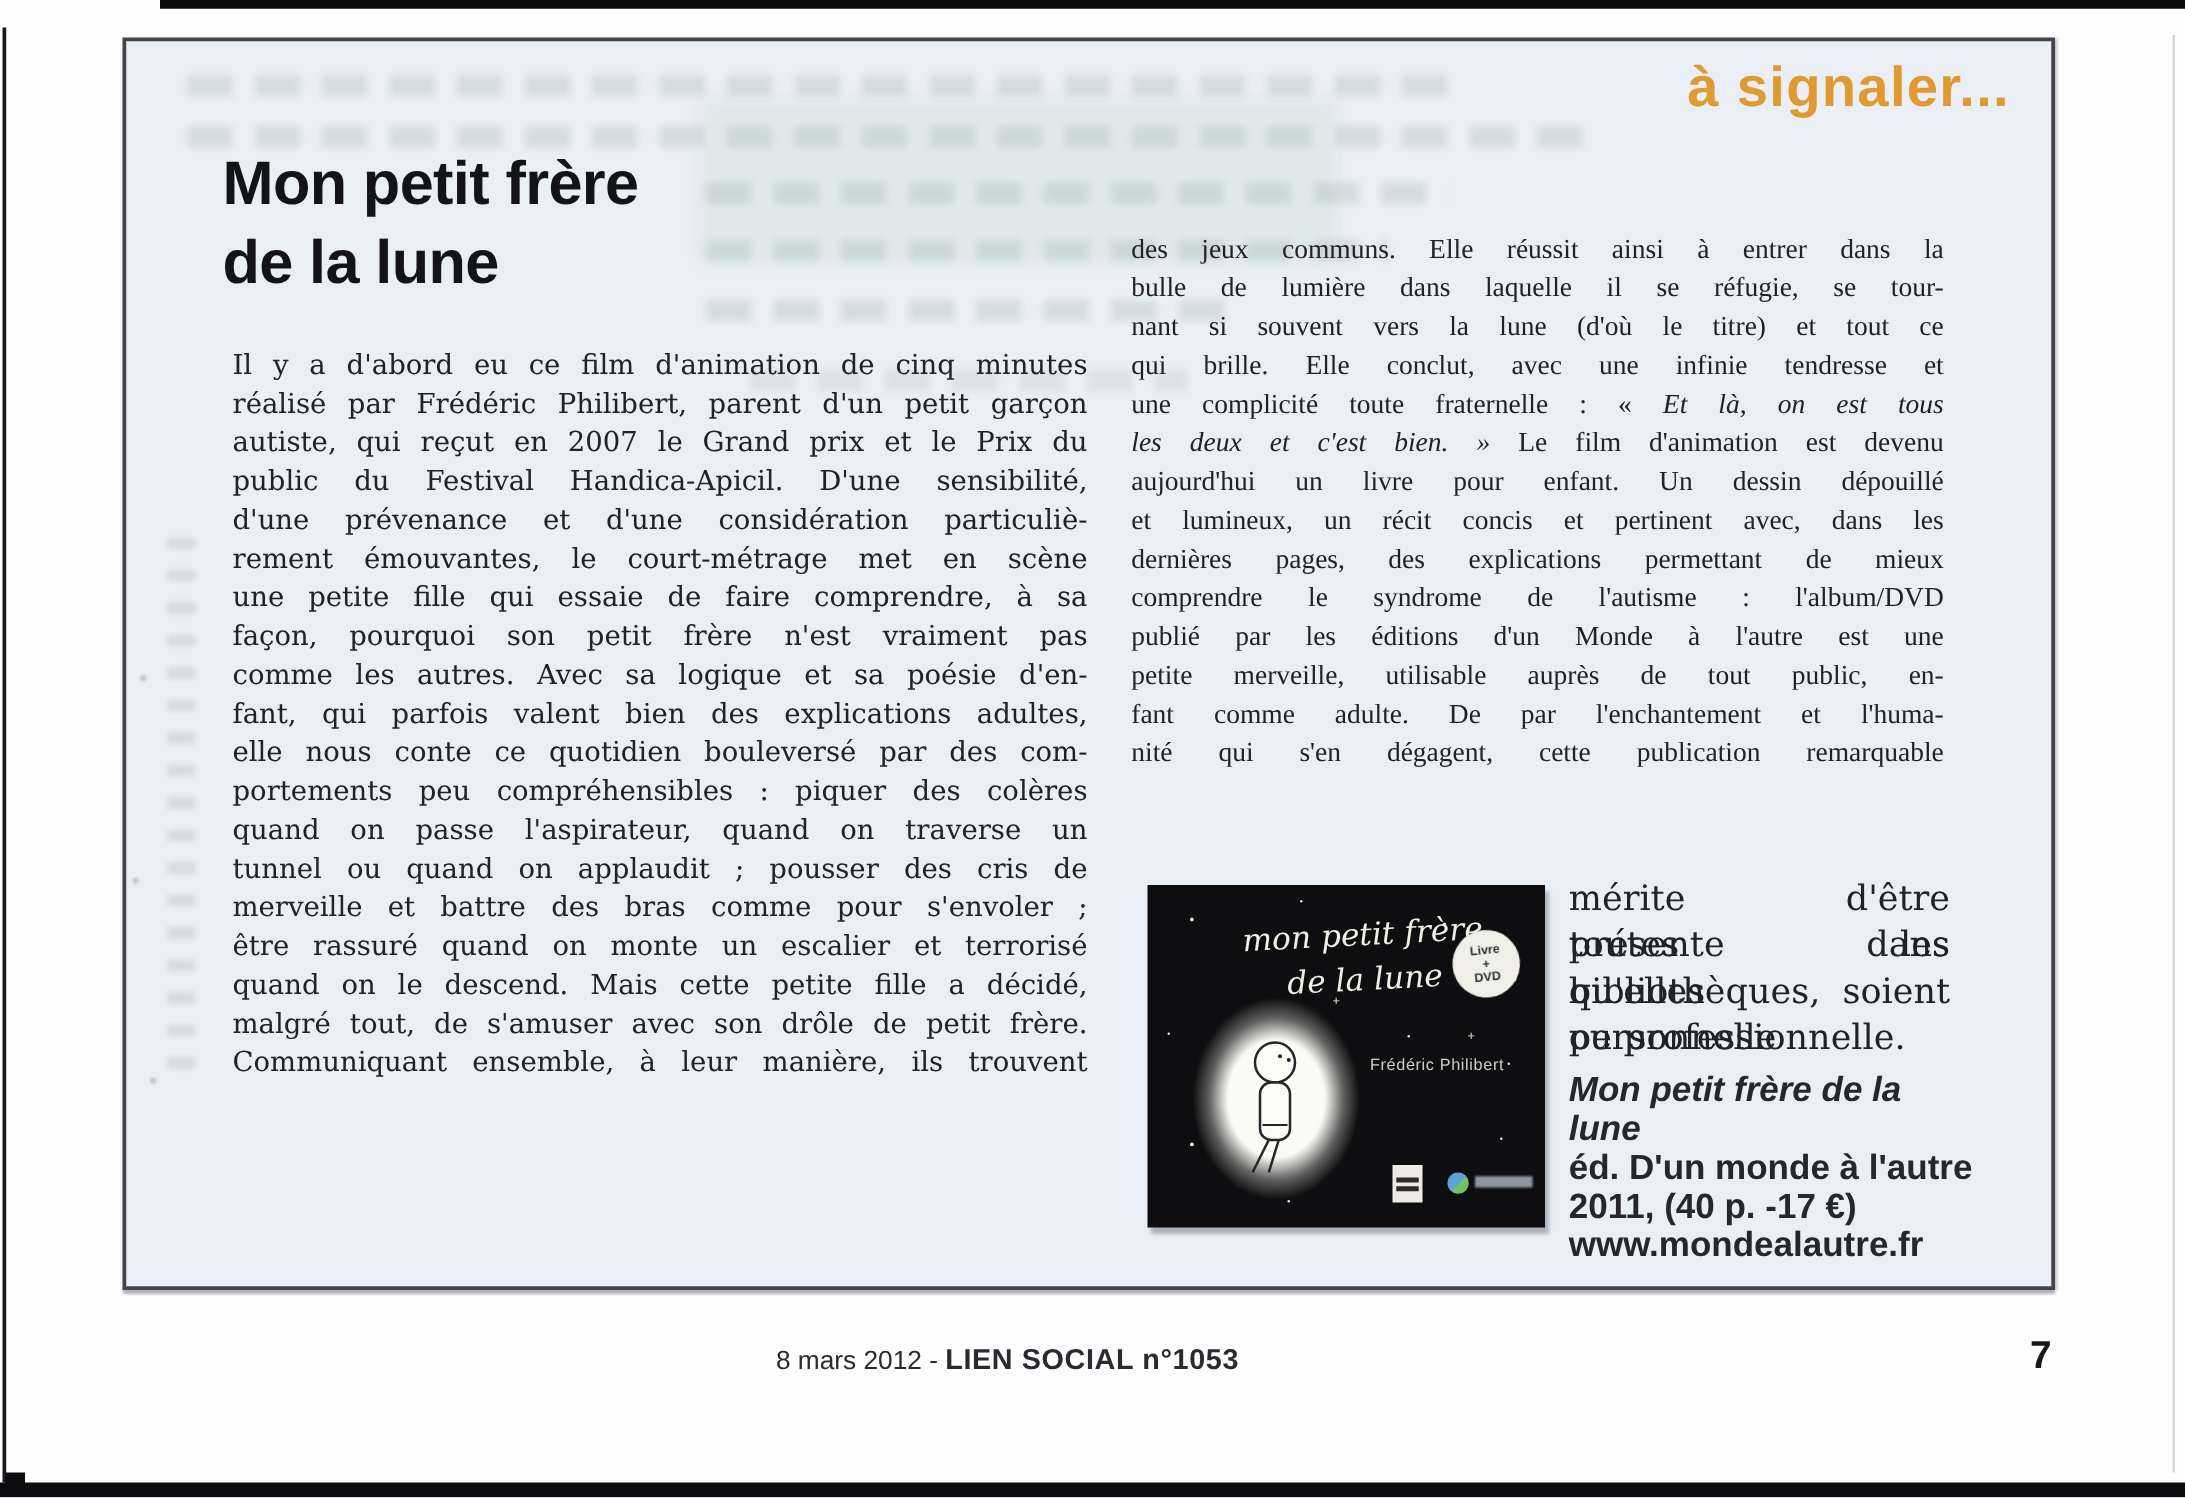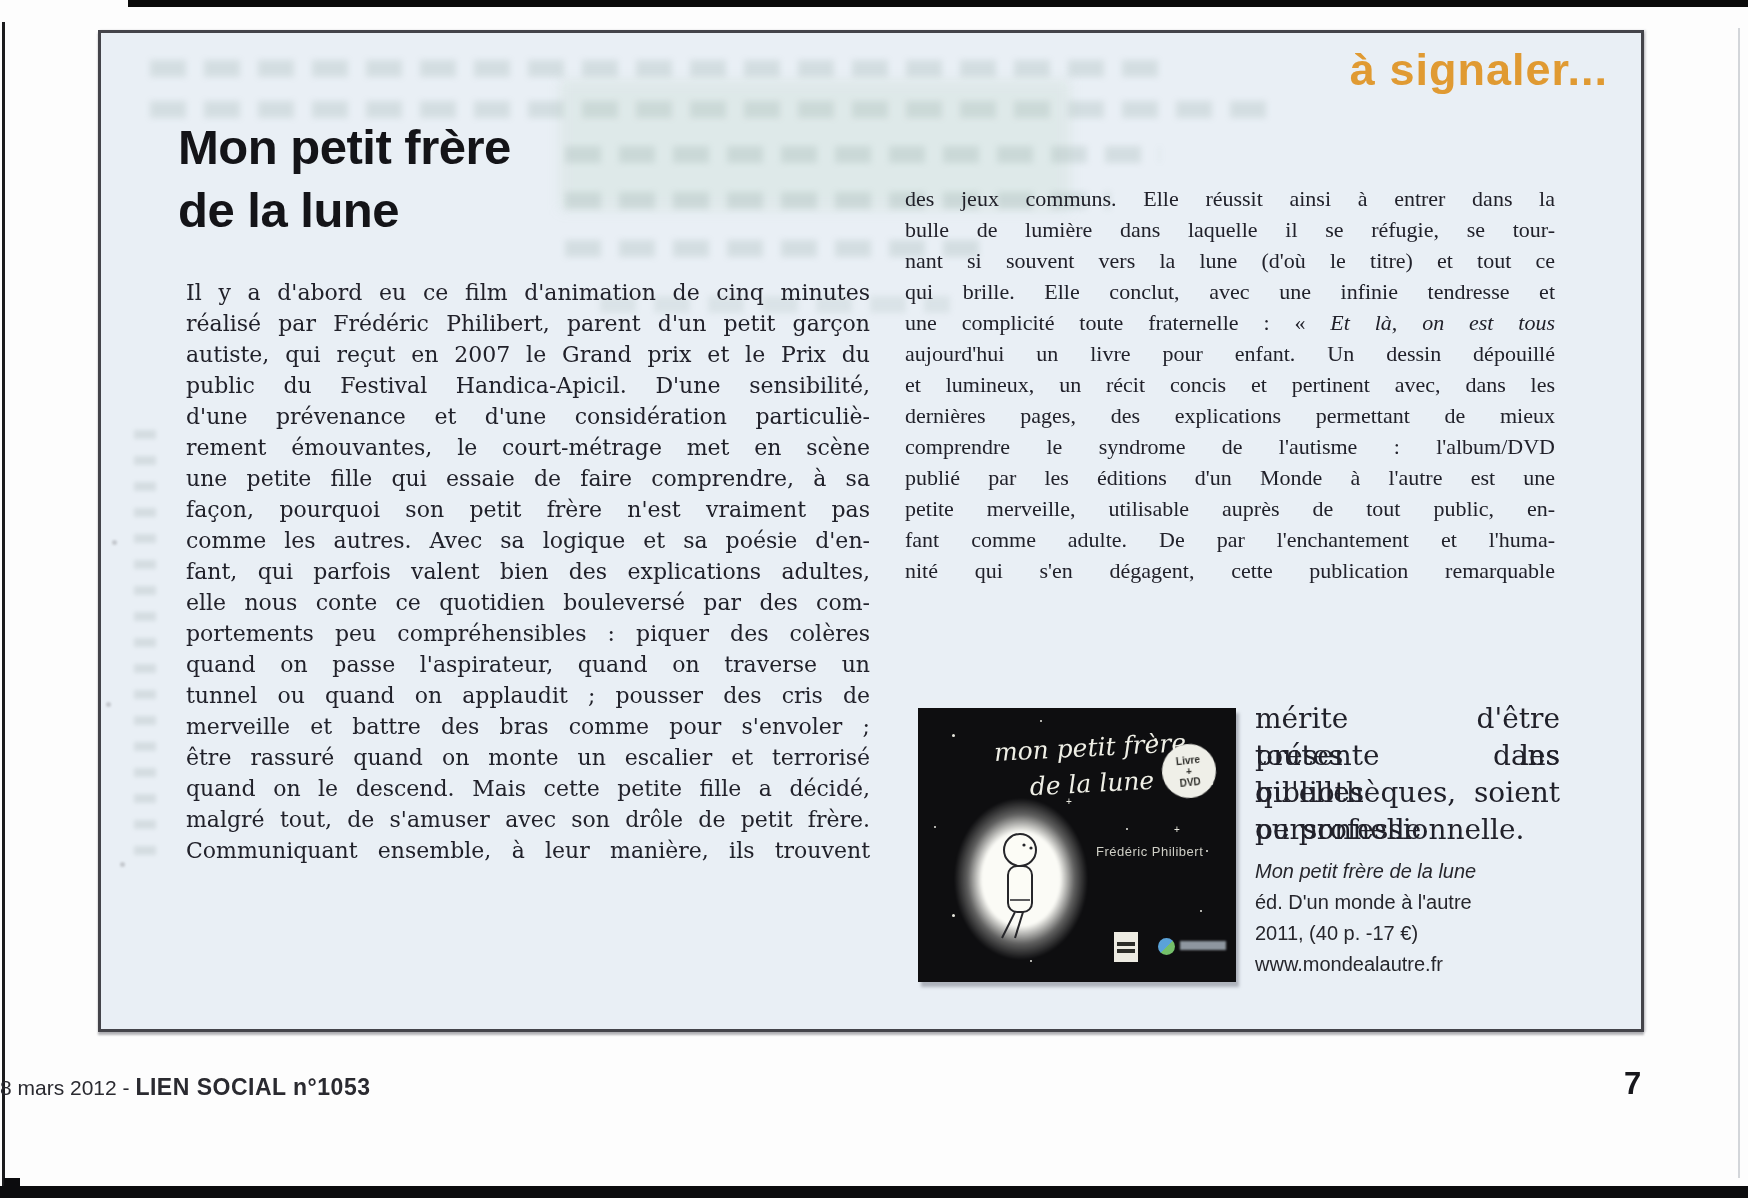--- a/index.html
+++ b/index.html
@@ -50,21 +50,21 @@
   .it{font-style:italic;}
 
   
   .wrapcol{position:absolute;left:1255px;top:700px;width:305px;
            font-family:"DejaVu Serif",serif;font-size:28px;color:#21212a;}
   .wln{height:37px;line-height:37px;text-align:justify;text-align-last:justify;}
   .wln.last{text-align-last:left;}
 
   
   .caption{position:absolute;left:1255px;top:856px;width:330px;
-           font-size:20px;line-height:31px;font-weight:400;color:#26262c;}
+           font-size:28px;line-height:31px;font-weight:700;color:#26262c;}
   .cap-title{font-style:italic;}
 
   
   .cover{position:absolute;left:918px;top:708px;width:318px;height:274px;background:#0e0e10;
          box-shadow:3px 5px 3px rgba(125,130,140,.55);}
   .cover .ctitle{position:absolute;left:58px;top:22px;width:230px;text-align:center;
          font-family:"DejaVu Serif",serif;font-style:italic;font-size:25px;line-height:36px;
          color:#efefe6;transform:rotate(-3deg);}
   .moon{position:absolute;left:36px;top:90px;width:134px;height:162px;border-radius:50%;
         background:radial-gradient(closest-side,#fbfbf6 58%,rgba(251,251,246,.35) 80%,transparent 100%);
@@ -85,21 +85,21 @@
          display:flex;flex-direction:column;justify-content:center;filter:blur(.4px);transform:rotate(-6deg);}
   .logo-square{position:absolute;left:196px;top:224px;width:24px;height:30px;background:#edebe2;
          display:flex;flex-direction:column;justify-content:center;gap:3px;padding:3px;box-sizing:border-box;}
   .logo-square i{display:block;height:4px;background:#2c2c28;}
   .logo-circle{position:absolute;left:240px;top:230px;width:17px;height:17px;border-radius:50%;
          background:linear-gradient(135deg,#5aa2d8 52%,#74c06a 52%);}
   .logo-text{position:absolute;left:262px;top:233px;width:46px;height:9px;
          background:rgba(175,185,195,.8);filter:blur(1px);}
 
   
-  .footer{position:absolute;left:0;top:1074px;width:1612px;text-align:left;color:#2a2a30;}
+  .footer{position:absolute;left:0;top:1074px;width:1612px;text-align:center;color:#2a2a30;}
   .footer .f-date{font-size:21px;font-weight:400;}
   .footer .f-brand{font-size:23px;font-weight:700;letter-spacing:.5px;}
   .pagenum{position:absolute;left:1624px;top:1066px;font-size:31px;font-weight:700;color:#17171c;}
 </style>
 </head>
 <body>
 
 <div id="page">
 
   <div class="topbar"></div>
@@ -148,20 +148,21 @@
     <div class="ln">malgré tout, de s'amuser avec son drôle de petit frère.</div>
     <div class="ln">Communiquant ensemble, à leur manière, ils trouvent</div>
   </div>
 
   <div class="col col2">
     <div class="ln">des jeux communs. Elle réussit ainsi à entrer dans la</div>
     <div class="ln">bulle de lumière dans laquelle il se réfugie, se tour-</div>
     <div class="ln">nant si souvent vers la lune (d'où le titre) et tout ce</div>
     <div class="ln">qui brille. Elle conclut, avec une infinie tendresse et</div>
     <div class="ln"><span>une complicité toute fraternelle : « </span><span class="it">Et là, on est tous</span></div>
+    <div class="ln"><span class="it">les deux et c'est bien. »</span><span> Le film d'animation est devenu</span></div>
     <div class="ln">aujourd'hui un livre pour enfant. Un dessin dépouillé</div>
     <div class="ln">et lumineux, un récit concis et pertinent avec, dans les</div>
     <div class="ln">dernières pages, des explications permettant de mieux</div>
     <div class="ln">comprendre le syndrome de l'autisme : l'album/DVD</div>
     <div class="ln">publié par les éditions d'un Monde à l'autre est une</div>
     <div class="ln">petite merveille, utilisable auprès de tout public, en-</div>
     <div class="ln">fant comme adulte. De par l'enchantement et l'huma-</div>
     <div class="ln">nité qui s'en dégagent, cette publication remarquable</div>
   </div>
 

